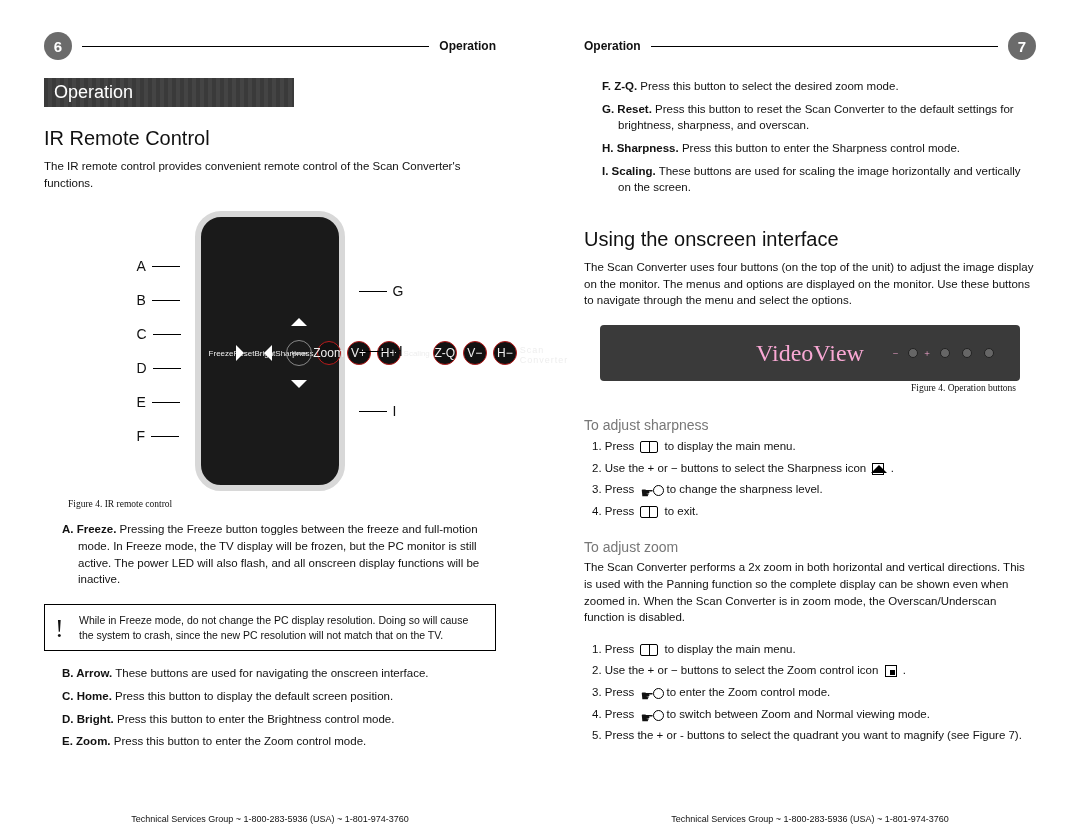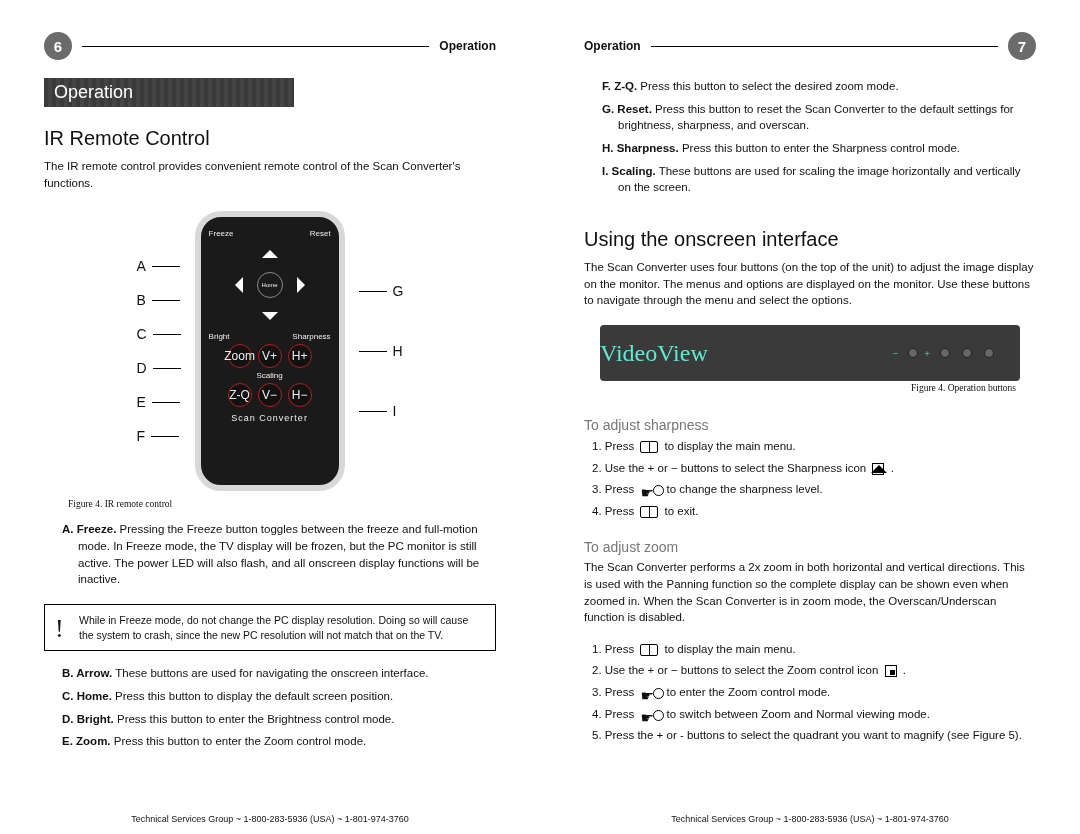--- a/index.html
+++ b/index.html
@@ -79,21 +79,21 @@
     font-family: Arial, sans-serif; font-size: 14px;
   }
   .callouts .item { display:flex; align-items:center; gap:6px; }
   .leader { width: 28px; height:0; border-top:1px solid #000; }
   .remote {
     width: 150px; height: 280px;
     background: #1a1a1a;
     border: 6px solid #d8d8d8;
     border-radius: 26px;
     padding: 12px 8px 8px 8px;
-    display:flex; flex-direction:column; align-items:center;
+    display:flex; flex-direction:row; align-items:center;
     color:#eee;
     font-family: Arial, sans-serif;
   }
   .remote .rowlabel { display:flex; justify-content:space-between; width:100%; font-size:8px; }
   .remote .dpad { position:relative; width:90px; height:90px; margin:2px 0; }
   .tri { width:0;height:0; border:8px solid transparent; position:absolute; }
   .tri.up { border-bottom-color:#fff; top:2px; left:37px;}
   .tri.down{ border-top-color:#fff; bottom:2px; left:37px;}
   .tri.left{ border-right-color:#fff; left:2px; top:37px;}
   .tri.right{border-left-color:#fff; right:2px; top:37px;}
@@ -125,22 +125,22 @@
   .hand-icon::after{content:"";position:absolute;right:-4px;top:1px;width:9px;height:9px;border:1.5px solid #000;border-radius:50%;}
   .house-icon{width:12px;height:12px;border:1.5px solid #000;display:inline-block;position:relative;}
   .house-icon::before{content:"";position:absolute;left:-2px;top:-7px;width:0;height:0;border:8px solid transparent;border-bottom-color:#000;}
   .zoom-icon{width:12px;height:12px;border:1.5px solid #000;display:inline-block;position:relative;}
   .zoom-icon::after{content:"";position:absolute;right:1px;bottom:1px;width:5px;height:5px;background:#000;}
   .unit-photo {
     width: 420px; height: 56px;
     background: #3a3a3a;
     border-radius: 4px;
     margin: 10px auto 2px auto;
-    display:flex; align-items:center; justify-content:flex-start;
-    color:#5eead4; font-family: 'Brush Script MT', cursive; font-size:24px;
+    display:flex; align-items:center; justify-content:center;
+    color:#f9a8d4; font-family: 'Brush Script MT', cursive; font-size:24px;
     position:relative;
   }
   .unit-photo .tinybtn{width:10px;height:10px;border-radius:50%;background:#666;border:1px solid #222;margin:0 6px;}
   .unit-photo .controls{position:absolute;right:20px;display:flex;align-items:center;}
   .footer {
     position:absolute; bottom:10px; left:0; right:0;
     text-align:center; font-size:9px;
     font-family: Verdana, Arial, sans-serif;
   }
   ol { padding-left: 0; }
@@ -298,17 +298,17 @@
 
   <div class="sub">To adjust zoom</div>
   <div class="body">
       <p>The Scan Converter performs a 2x zoom in both horizontal and vertical directions. This is used with the Panning function so the complete display can be shown even when zoomed in. When the Scan Converter is in zoom mode, the Overscan/Underscan function is disabled.</p>
     </div>
   <ol class="steps" style="margin-top:8px" id="zoomsteps">
       <li>Press <span class="inline-icon book-icon"></span> to display the main menu.</li>
       <li>Use the + or − buttons to select the Zoom control icon <span class="inline-icon zoom-icon"></span> .</li>
       <li>Press <span class="inline-icon hand-icon"></span> to enter the Zoom control mode.</li>
       <li>Press <span class="inline-icon hand-icon"></span> to switch between Zoom and Normal viewing mode.</li>
-      <li>Press the + or - buttons to select the quadrant you want to magnify (see Figure 5).</li>
+      <li>Press the + or - buttons to select the quadrant you want to magnify (see Figure 7).</li>
     </ol>
 
   <div class="footer">Technical Services Group ~ 1-800-283-5936 (USA) ~ 1-801-974-3760</div>
 </div>
 
 </body></html>

